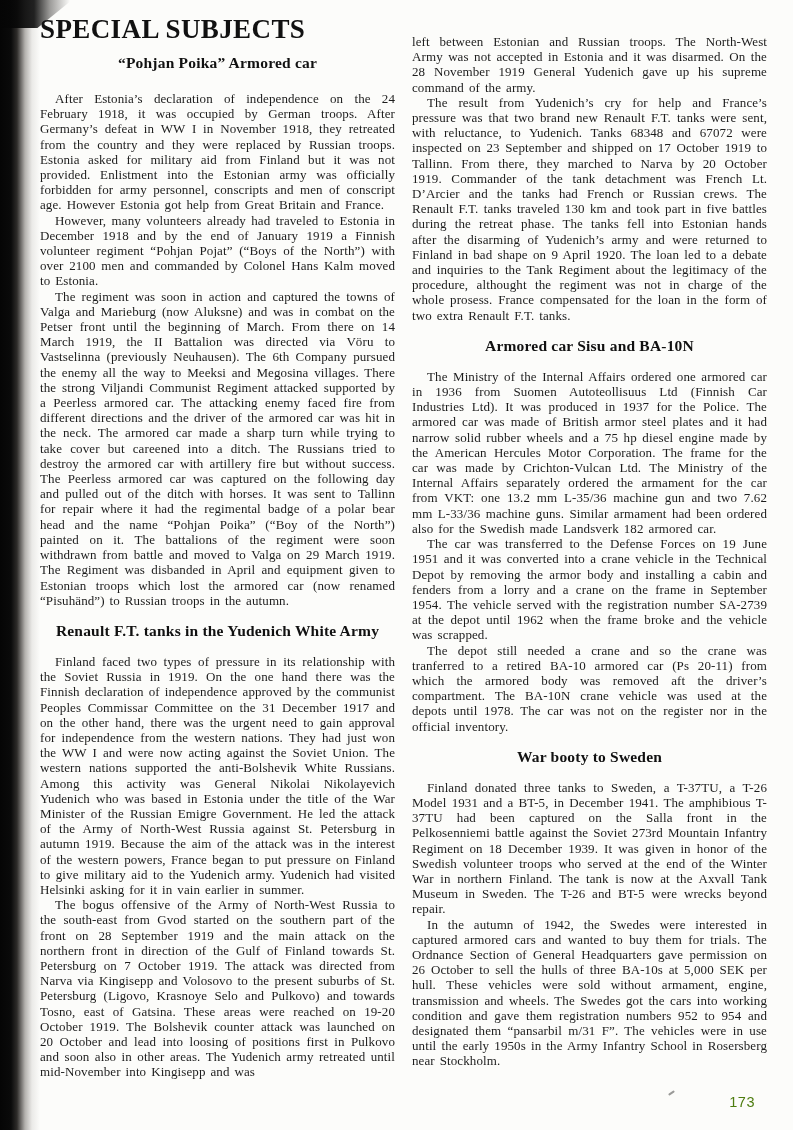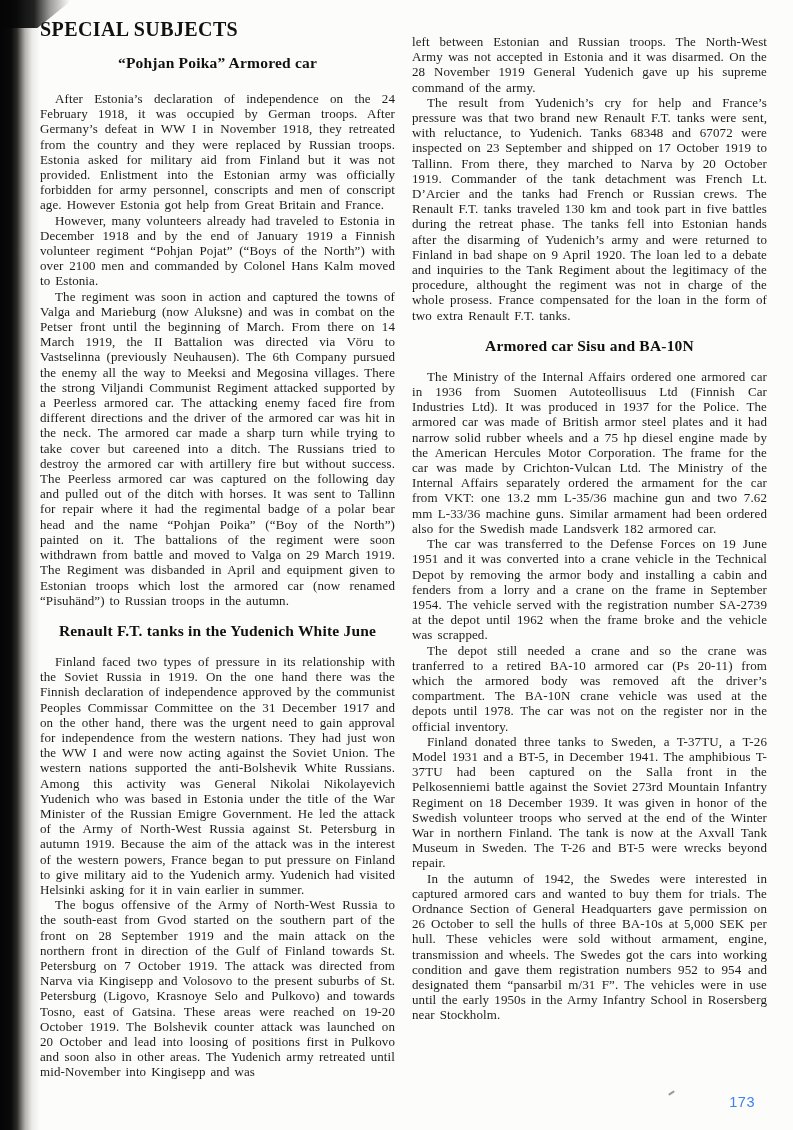--- a/index.html
+++ b/index.html
@@ -49,21 +49,21 @@
     flex: 1 1 0;
     min-width: 0;
     text-align: justify;
     font-size: 13px;
     line-height: 15.2px;
     word-spacing: 1.6px;
     letter-spacing: 0.1px;
   }
   .col-right { padding-top: 10px; }
   .page-title {
-    font-size: 20px;
+    font-size: 27px;
     line-height: 26px;
     font-weight: bold;
     letter-spacing: 0.4px;
     margin: 0 0 11px 0;
     color: #111;
     text-align: left;
     word-spacing: normal;
   }
   .section-heading {
     font-size: 15.5px;
@@ -85,21 +85,21 @@
   p.body-para.no-indent {
     text-indent: 0;
     margin-top: 8px;
   }
   .page-number {
     position: absolute;
     right: 38px;
     bottom: 20px;
     font-family: "Liberation Sans", sans-serif;
     font-size: 14.5px;
-    color: #3b82f6;
+    color: #4d7c0f;
     letter-spacing: 0.5px;
   }
   .scratch-mark {
     position: absolute;
     right: 118px;
     bottom: 36px;
     width: 7px;
     height: 2px;
     background: #9a9a98;
     transform: rotate(-35deg);
@@ -118,36 +118,37 @@
 
     <div class="col col-left">
       <h1 class="page-title">SPECIAL SUBJECTS</h1>
 
       <h2 class="section-heading first">“Pohjan Poika” Armored car</h2>
 
       <p class="body-para">After Estonia’s declaration of independence on the 24 February 1918, it was occupied by German troops. After Germany’s defeat in WW I in November 1918, they retreated from the country and they were replaced by Russian troops. Estonia asked for military aid from Finland but it was not provided. Enlistment into the Estonian army was officially forbidden for army personnel, conscripts and men of conscript age. However Estonia got help from Great Britain and France.</p>
       <p class="body-para">However, many volunteers already had traveled to Estonia in December 1918 and by the end of January 1919 a Finnish volunteer regiment “Pohjan Pojat” (“Boys of the North”) with over 2100 men and commanded by Colonel Hans Kalm moved to Estonia.</p>
       <p class="body-para">The regiment was soon in action and captured the towns of Valga and Marieburg (now Aluksne) and was in combat on the Petser front until the beginning of March. From there on 14 March 1919, the II Battalion was directed via Vöru to Vastselinna (previously Neuhausen). The 6th Company pursued the enemy all the way to Meeksi and Megosina villages. There the strong Viljandi Communist Regiment attacked supported by a Peerless armored car. The attacking enemy faced fire from different directions and the driver of the armored car was hit in the neck. The armored car made a sharp turn while trying to take cover but careened into a ditch. The Russians tried to destroy the armored car with artillery fire but without success. The Peerless armored car was captured on the following day and pulled out of the ditch with horses. It was sent to Tallinn for repair where it had the regimental badge of a polar bear head and the name “Pohjan Poika” (“Boy of the North”) painted on it. The battalions of the regiment were soon withdrawn from battle and moved to Valga on 29 March 1919. The Regiment was disbanded in April and equipment given to Estonian troops which lost the armored car (now renamed “Pisuhänd”) to Russian troops in the autumn.</p>
 
-      <h2 class="section-heading">Renault F.T. tanks in the Yudenich White June</h2>
+      <h2 class="section-heading">Renault F.T. tanks in the Yudenich White Army</h2>
 
       <p class="body-para">Finland faced two types of pressure in its relationship with the Soviet Russia in 1919. On the one hand there was the Finnish declaration of independence approved by the communist Peoples Commissar Committee on the 31 December 1917 and on the other hand, there was the urgent need to gain approval for independence from the western nations. They had just won the WW I and were now acting against the Soviet Union. The western nations supported the anti-Bolshevik White Russians. Among this activity was General Nikolai Nikolayevich Yudenich who was based in Estonia under the title of the War Minister of the Russian Emigre Government. He led the attack of the Army of North-West Russia against St. Petersburg in autumn 1919. Because the aim of the attack was in the interest of the western powers, France began to put pressure on Finland to give military aid to the Yudenich army. Yudenich had visited Helsinki asking for it in vain earlier in summer.</p>
       <p class="body-para">The bogus offensive of the Army of North-West Russia to the south-east from Gvod started on the southern part of the front on 28 September 1919 and the main attack on the northern front in direction of the Gulf of Finland towards St. Petersburg on 7 October 1919. The attack was directed from Narva via Kingisepp and Volosovo to the present suburbs of St. Petersburg (Ligovo, Krasnoye Selo and Pulkovo) and towards Tosno, east of Gatsina. These areas were reached on 19-20 October 1919. The Bolshevik counter attack was launched on 20 October and lead into loosing of positions first in Pulkovo and soon also in other areas. The Yudenich army retreated until mid-November into Kingisepp and was</p>
     </div>
 
     <div class="col col-right">
       <p class="body-para no-indent">left between Estonian and Russian troops. The North-West Army was not accepted in Estonia and it was disarmed. On the 28 November 1919 General Yudenich gave up his supreme command of the army.</p>
       <p class="body-para">The result from Yudenich’s cry for help and France’s pressure was that two brand new Renault F.T. tanks were sent, with reluctance, to Yudenich. Tanks 68348 and 67072 were inspected on 23 September and shipped on 17 October 1919 to Tallinn. From there, they marched to Narva by 20 October 1919. Commander of the tank detachment was French Lt. D’Arcier and the tanks had French or Russian crews. The Renault F.T. tanks traveled 130 km and took part in five battles during the retreat phase. The tanks fell into Estonian hands after the disarming of Yudenich’s army and were returned to Finland in bad shape on 9 April 1920. The loan led to a debate and inquiries to the Tank Regiment about the legitimacy of the procedure, althought the regiment was not in charge of the whole prosess. France compensated for the loan in the form of two extra Renault F.T. tanks.</p>
 
       <h2 class="section-heading">Armored car Sisu and BA-10N</h2>
 
       <p class="body-para">The Ministry of the Internal Affairs ordered one armored car in 1936 from Suomen Autoteollisuus Ltd (Finnish Car Industries Ltd). It was produced in 1937 for the Police. The armored car was made of British armor steel plates and it had narrow solid rubber wheels and a 75 hp diesel engine made by the American Hercules Motor Corporation. The frame for the car was made by Crichton-Vulcan Ltd. The Ministry of the Internal Affairs separately ordered the armament for the car from VKT: one 13.2 mm L-35/36 machine gun and two 7.62 mm L-33/36 machine guns. Similar armament had been ordered also for the Swedish made Landsverk 182 armored car.</p>
       <p class="body-para">The car was transferred to the Defense Forces on 19 June 1951 and it was converted into a crane vehicle in the Technical Depot by removing the armor body and installing a cabin and fenders from a lorry and a crane on the frame in September 1954. The vehicle served with the registration number SA-2739 at the depot until 1962 when the frame broke and the vehicle was scrapped.</p>
       <p class="body-para">The depot still needed a crane and so the crane was tranferred to a retired BA-10 armored car (Ps 20-11) from which the armored body was removed aft the driver’s compartment. The BA-10N crane vehicle was used at the depots until 1978. The car was not on the register nor in the official inventory.</p>
 
+      <h2 class="section-heading">War booty to Sweden</h2>
 
       <p class="body-para">Finland donated three tanks to Sweden, a T-37TU, a T-26 Model 1931 and a BT-5, in December 1941. The amphibious T-37TU had been captured on the Salla front in the Pelkosenniemi battle against the Soviet 273rd Mountain Infantry Regiment on 18 December 1939. It was given in honor of the Swedish volunteer troops who served at the end of the Winter War in northern Finland. The tank is now at the Axvall Tank Museum in Sweden. The T-26 and BT-5 were wrecks beyond repair.</p>
       <p class="body-para">In the autumn of 1942, the Swedes were interested in captured armored cars and wanted to buy them for trials. The Ordnance Section of General Headquarters gave permission on 26 October to sell the hulls of three BA-10s at 5,000 SEK per hull. These vehicles were sold without armament, engine, transmission and wheels. The Swedes got the cars into working condition and gave them registration numbers 952 to 954 and designated them “pansarbil m/31 F”. The vehicles were in use until the early 1950s in the Army Infantry School in Rosersberg near Stockholm.</p>
     </div>
 
   </div>
 
   <div class="scratch-mark"></div>
   <div class="page-number">173</div>
 

